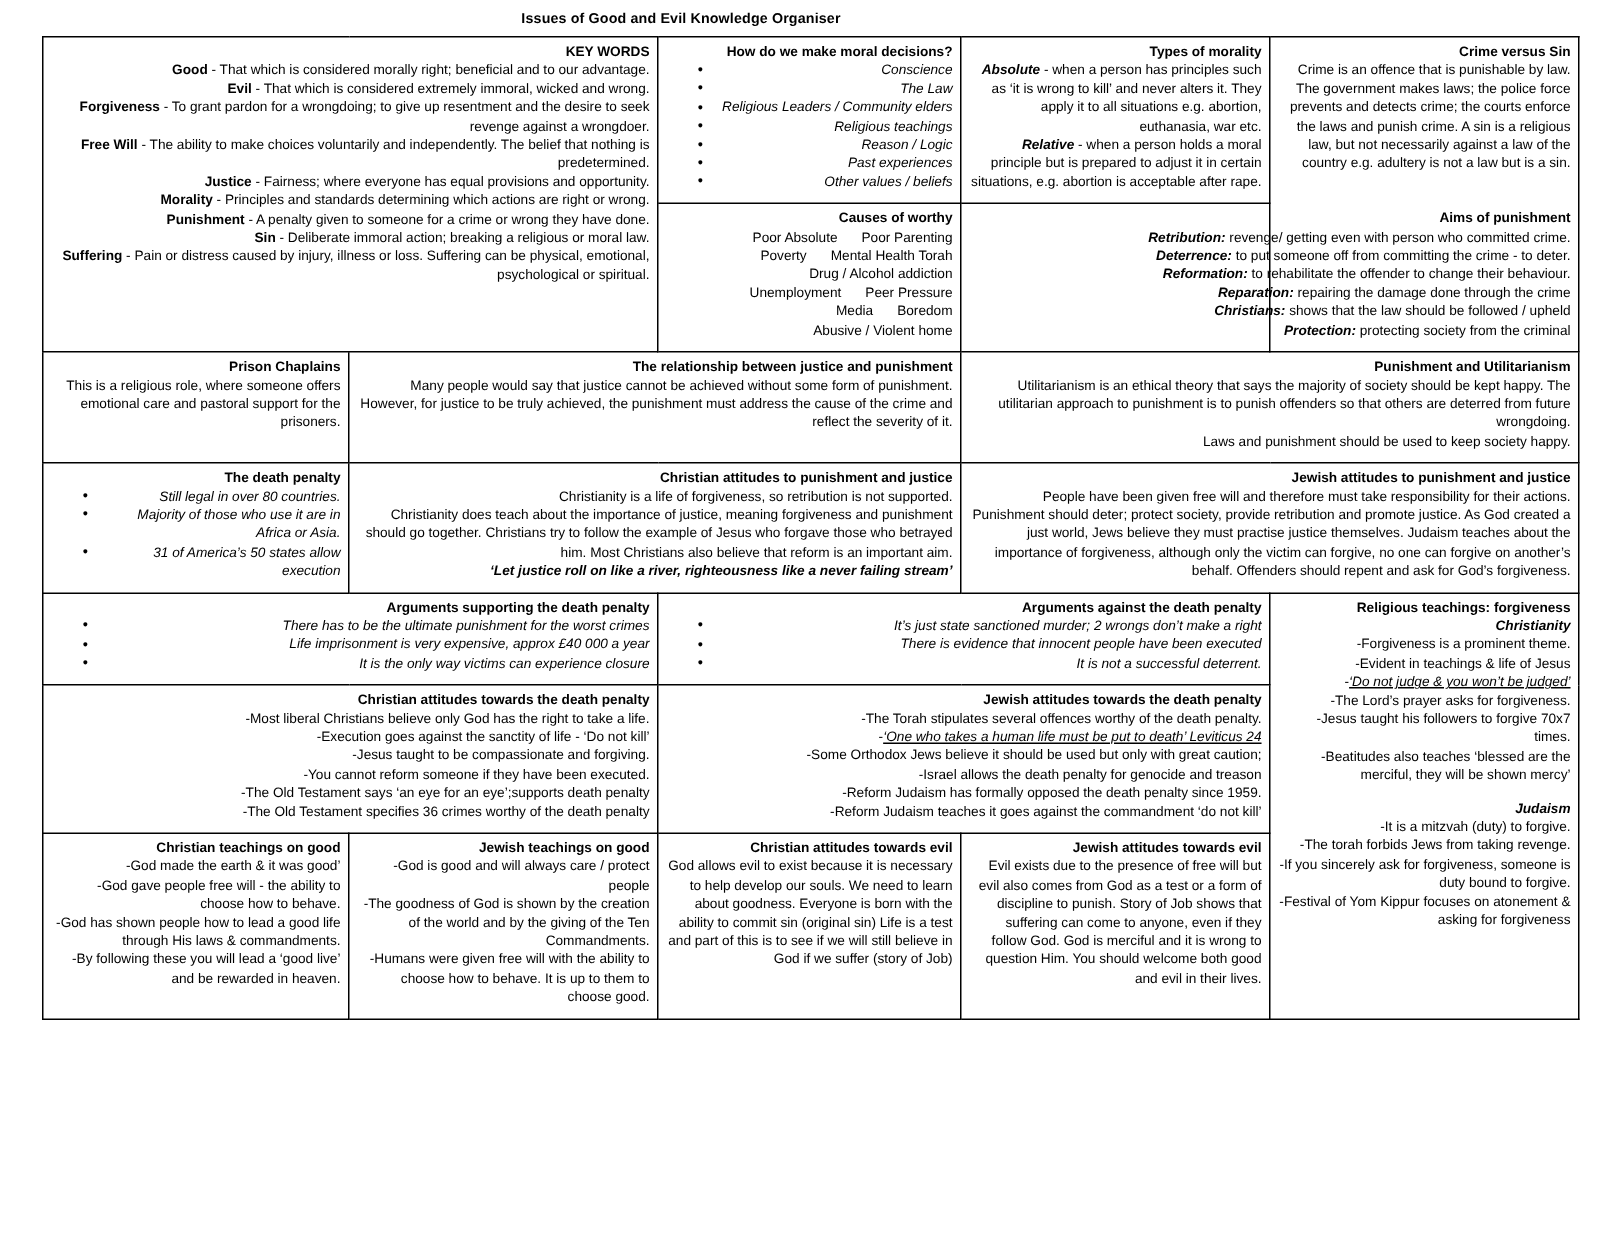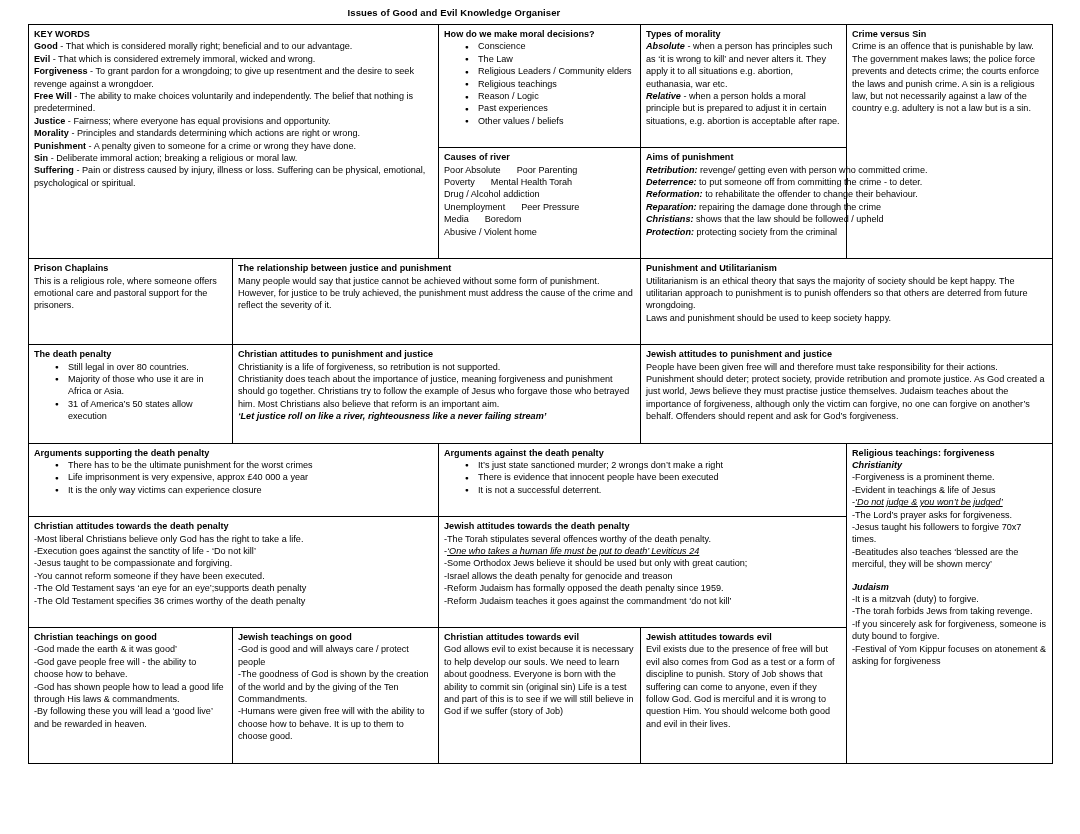--- a/index.html
+++ b/index.html
@@ -31,23 +31,24 @@
     letter-spacing: 0.1px;
   }
   table.organiser {
     width: 1024px;
     border-collapse: collapse;
     table-layout: fixed;
   }
   table.organiser td {
     border: 1.2px solid #000000;
     vertical-align: top;
-    padding: 3px 5px 20px 5px;
+    padding: 3px 5px 8px 5px;
     font-size: 9.1px;
     line-height: 12.4px;
+    text-align: right;
   }
   .hd {
     font-weight: bold;
     display: block;
   }
   .kw {
     font-weight: bold;
   }
   .it {
     font-style: italic;
@@ -58,20 +59,21 @@
     font-style: italic;
   }
   ul.bul {
     margin: 0;
     padding-left: 34px;
     list-style: none;
   }
   ul.bul li {
     position: relative;
     line-height: 12.4px;
+    font-style: italic;
   }
   ul.bul li::before {
     content: "\25CF";
     position: absolute;
     left: -13px;
     top: -0.5px;
     font-size: 6.3px;
     line-height: 13.5px;
   }
   .line { display: block; }
@@ -130,21 +132,21 @@
         </td>
         <td rowspan="2">
           <span class="hd">Crime versus Sin</span>
           <div>Crime is an offence that is punishable by law.</div>
           <div>The government makes laws; the police force prevents and detects crime; the courts enforce the laws and punish crime. A sin is a religious law, but not necessarily against a law of the country e.g. adultery is not a law but is a sin.</div>
         </td>
       </tr>
 
       <tr>
         <td>
-          <span class="hd">Causes of river</span>
+          <span class="hd">Causes of worthy</span>
           <div>
             <div class="line"><span>Poor Absolute</span><span class="sp"></span><span>Poor Parenting</span></div>
             <div class="line"><span>Poverty</span><span class="sp"></span><span>Mental Health Torah</span></div>
             <div class="line"><span>Drug / Alcohol addiction</span></div>
             <div class="line"><span>Unemployment</span><span class="sp"></span><span>Peer Pressure</span></div>
             <div class="line"><span>Media</span><span class="sp"></span><span>Boredom</span></div>
             <div class="line"><span>Abusive / Violent home</span></div>
           </div>
         </td>
         <td colspan="2">

